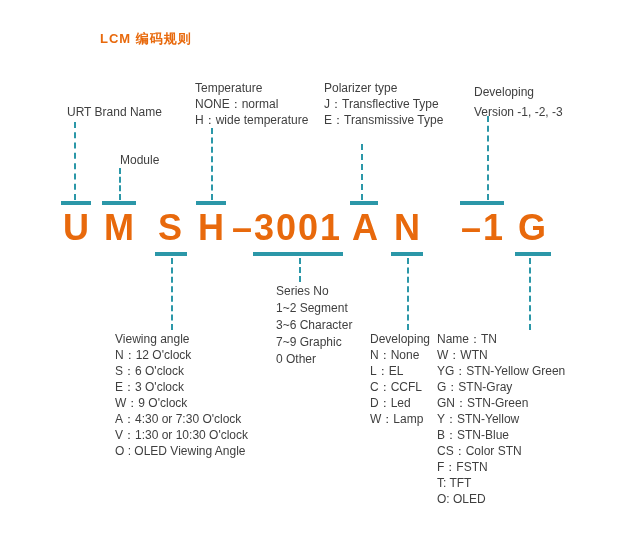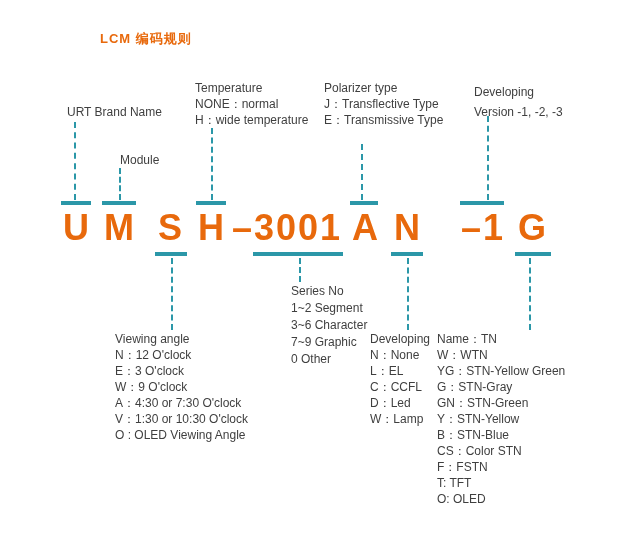--- a/index.html
+++ b/index.html
@@ -22,21 +22,21 @@
     padding-left:40px;
   }
   .callout{
     position:absolute;
     color:var(--label);
     font-size:12px;line-height:16px;
     white-space:nowrap;
   }
   .callout div{display:block;}
   .lh20 div{line-height:20px;}
-  .lh17 div{line-height:17px;margin-left:15px;}
+  .lh17 div{line-height:17px;}
   .seg{
     position:absolute;top:208px;
     color:var(--orange);
     font-size:36px;font-weight:bold;line-height:40px;
     letter-spacing:2px;white-space:nowrap;
   }
   .bar{
     position:absolute;height:4px;
     background:var(--teal);
   }
@@ -113,20 +113,21 @@
     <div>Series No</div>
     <div>1~2 Segment</div>
     <div>3~6 Character</div>
     <div>7~9 Graphic</div>
     <div>0 Other</div>
   </div>
 
   <div class="callout" style="left:115px;top:331px">
     <div>Viewing angle</div>
     <div>N：12 O'clock</div>
+    <div>S：6 O'clock</div>
     <div>E：3 O'clock</div>
     <div>W：9 O'clock</div>
     <div>A：4:30 or 7:30 O'clock</div>
     <div>V：1:30 or 10:30 O'clock</div>
     <div>O : OLED Viewing Angle</div>
   </div>
 
   <div class="callout" style="left:370px;top:331px">
     <div>Developing</div>
     <div>N：None</div>

